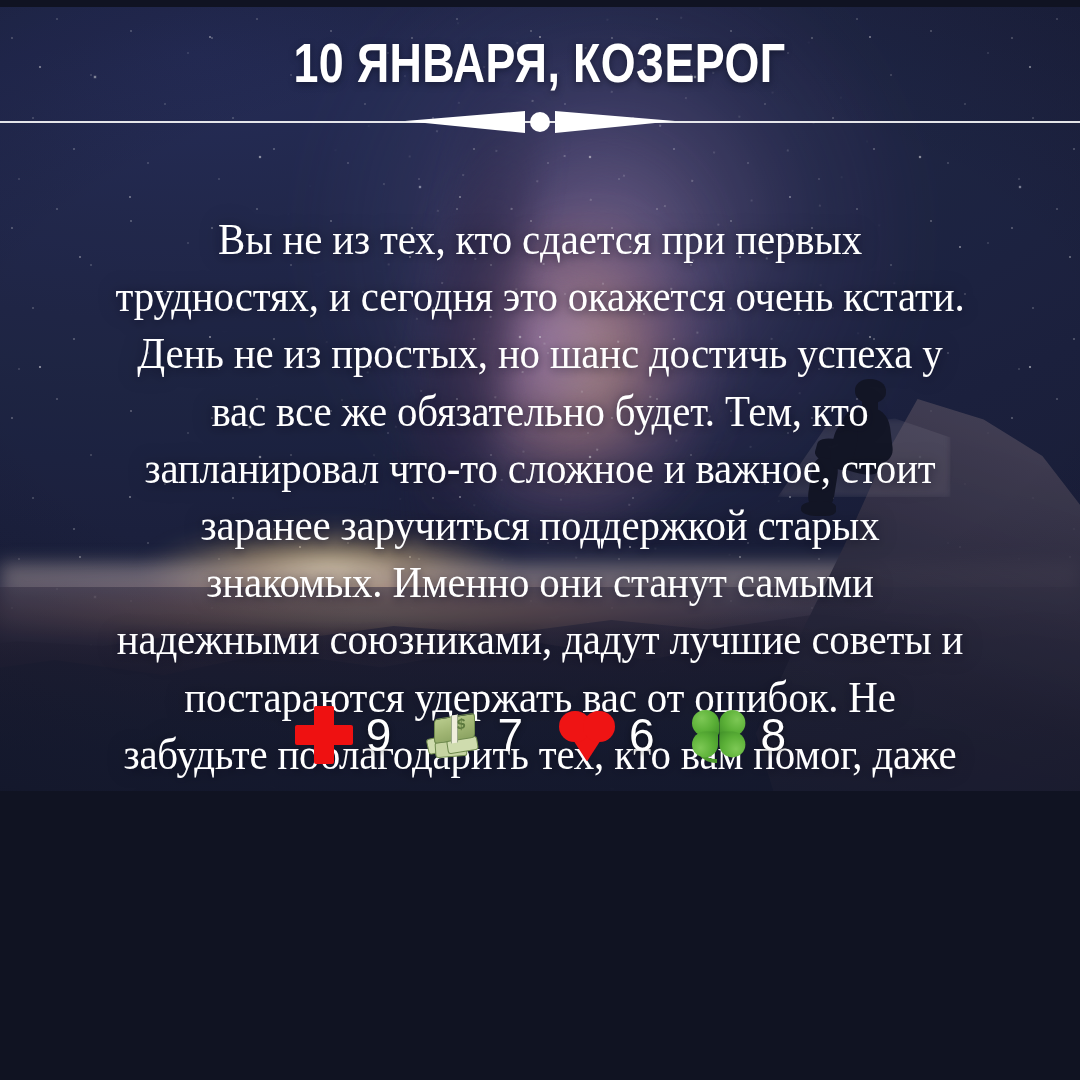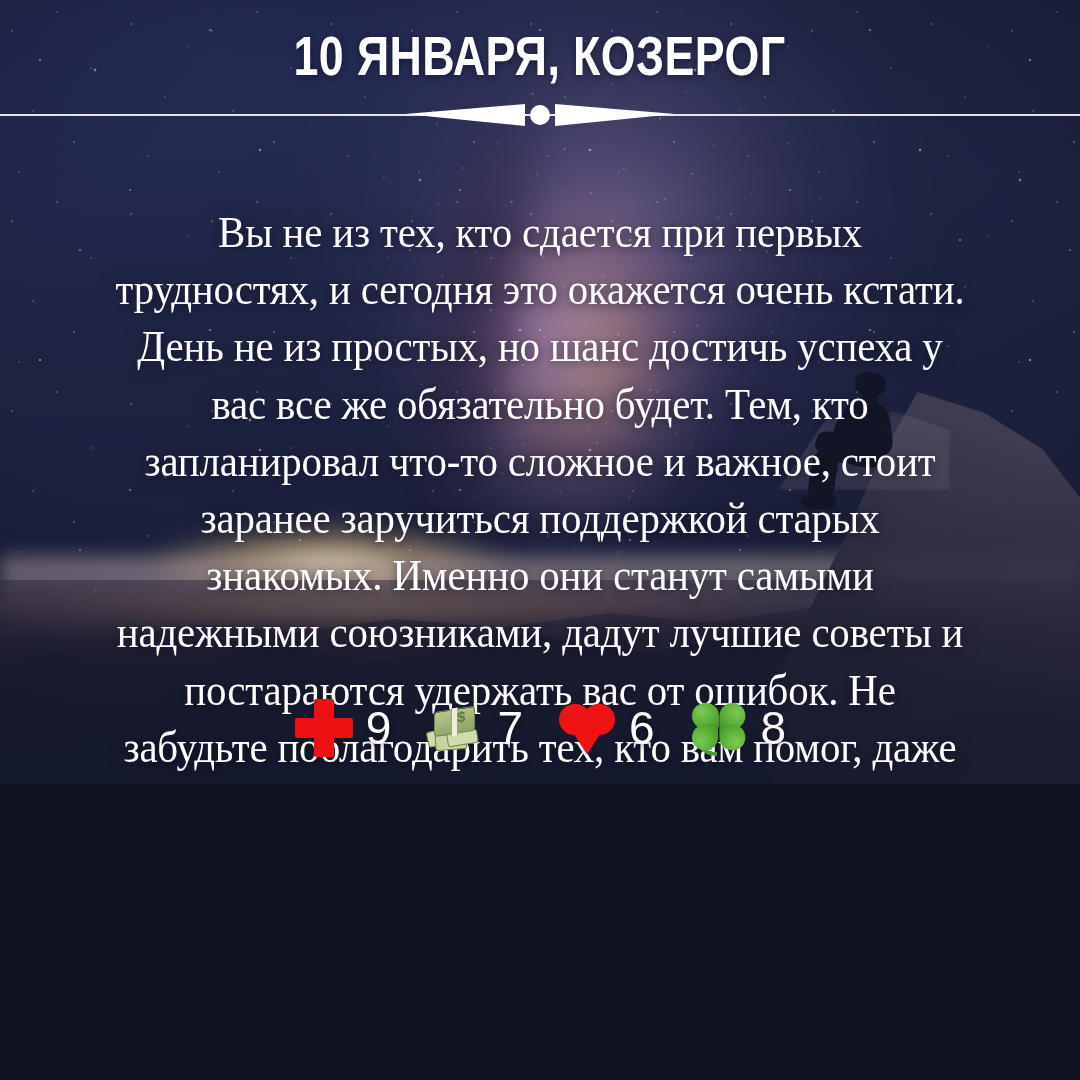--- a/index.html
+++ b/index.html
@@ -4,20 +4,21 @@
 <title>Horoscope Card</title>
 <style>
   html,body{margin:0;padding:0;background:#101322;}
   *{box-sizing:border-box;}
 
   .card{
     position:relative;
     width:1080px;height:784px;
     overflow:hidden;
     font-family:"Liberation Serif", "DejaVu Serif", serif;
+    margin-top:7px;
     -webkit-font-smoothing:antialiased;
   }
 
   
   .bg{position:absolute;inset:0;}
 
   
   .bg-sky{
     position:absolute;inset:0;
     background:

